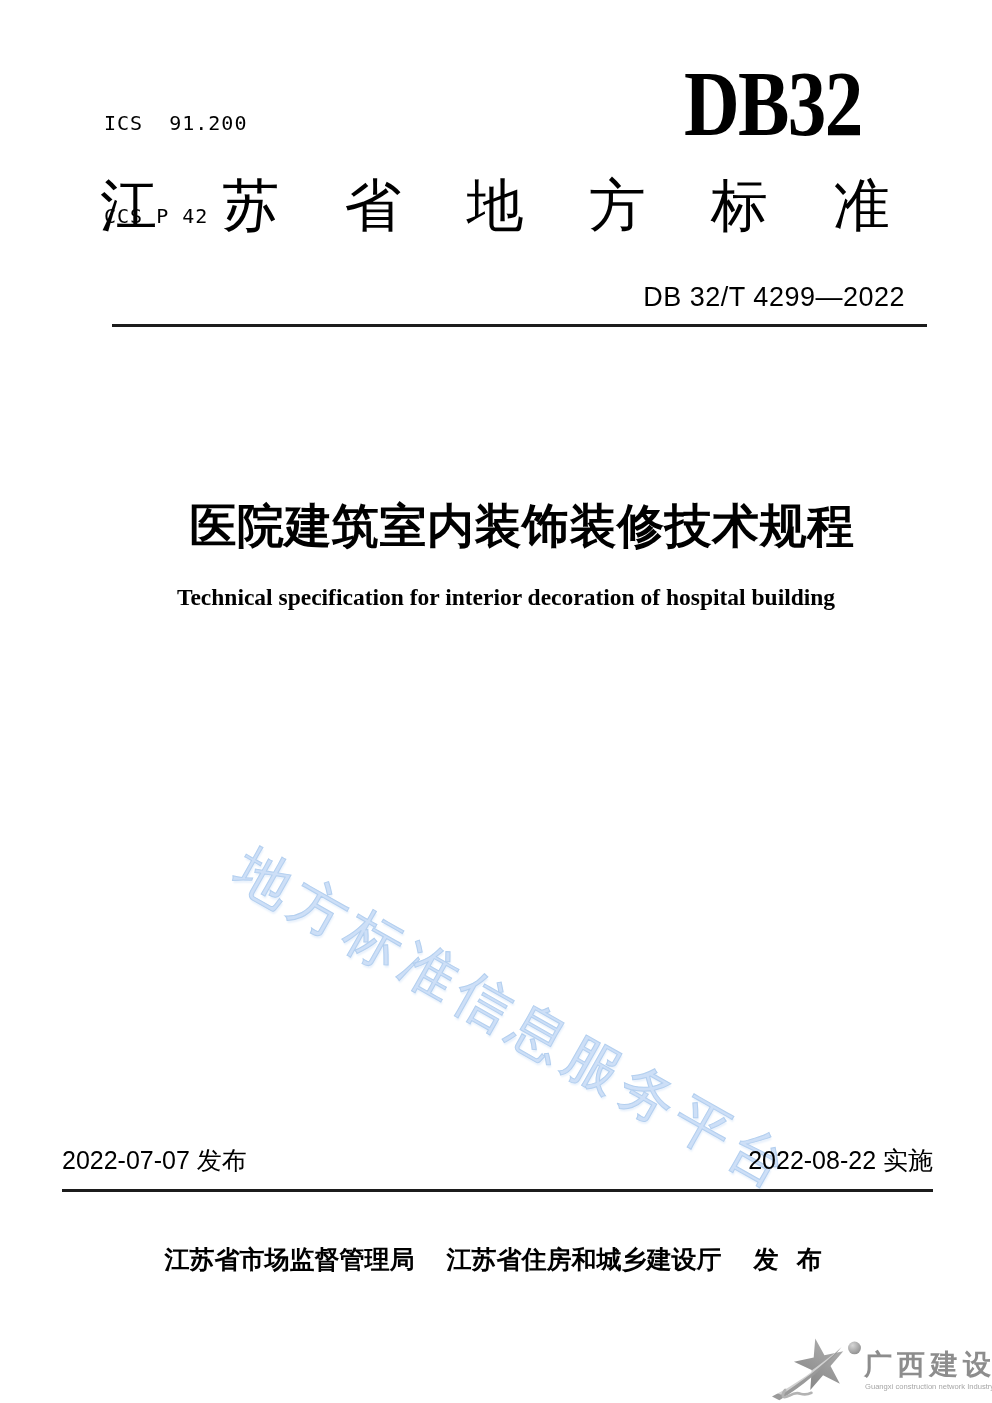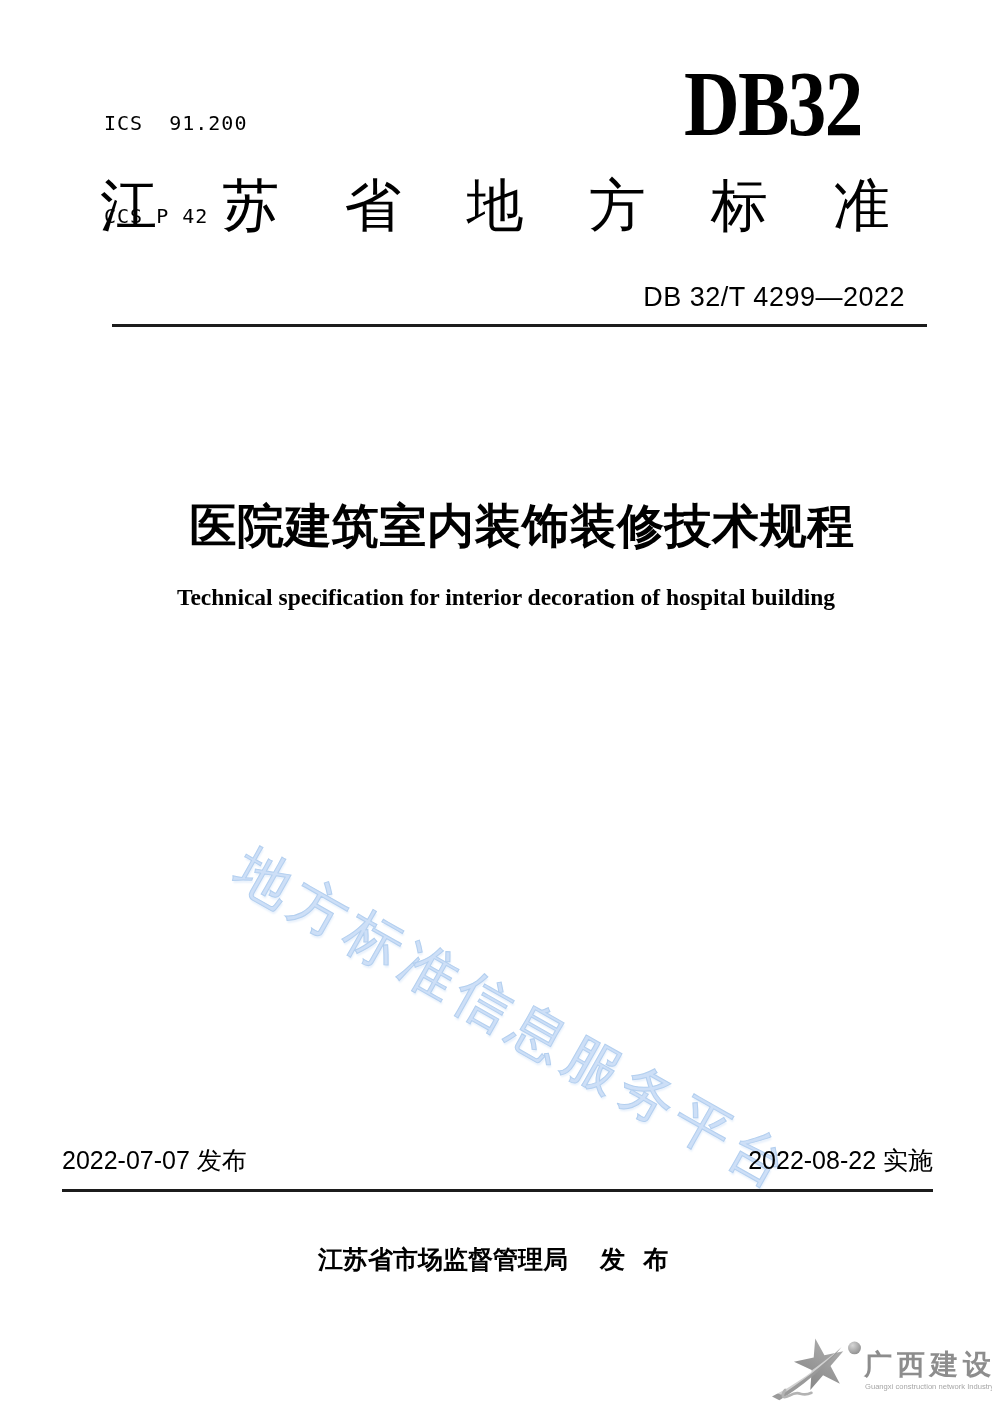--- a/index.html
+++ b/index.html
@@ -189,20 +189,21 @@
 
     <div class="dates-row">
       <span>2022-07-07 发布</span>
       <span>2022-08-22 实施</span>
     </div>
 
     <div class="rule-bottom"></div>
 
     <div class="publisher-row">
       <span>江苏省市场监督管理局</span>
+      <span>江苏省住房和城乡建设厅</span>
       <span class="publish-label">发 布</span>
     </div>
 
     <div class="site-logo">
       <svg class="logo-star-svg" viewBox="0 0 100 72" xmlns="http://www.w3.org/2000/svg">
         <defs>
           <radialGradient id="sphereGrad" cx="35%" cy="30%" r="75%">
             <stop offset="0%" stop-color="#d6d6d6"></stop>
             <stop offset="100%" stop-color="#8f8f8f"></stop>
           </radialGradient>

